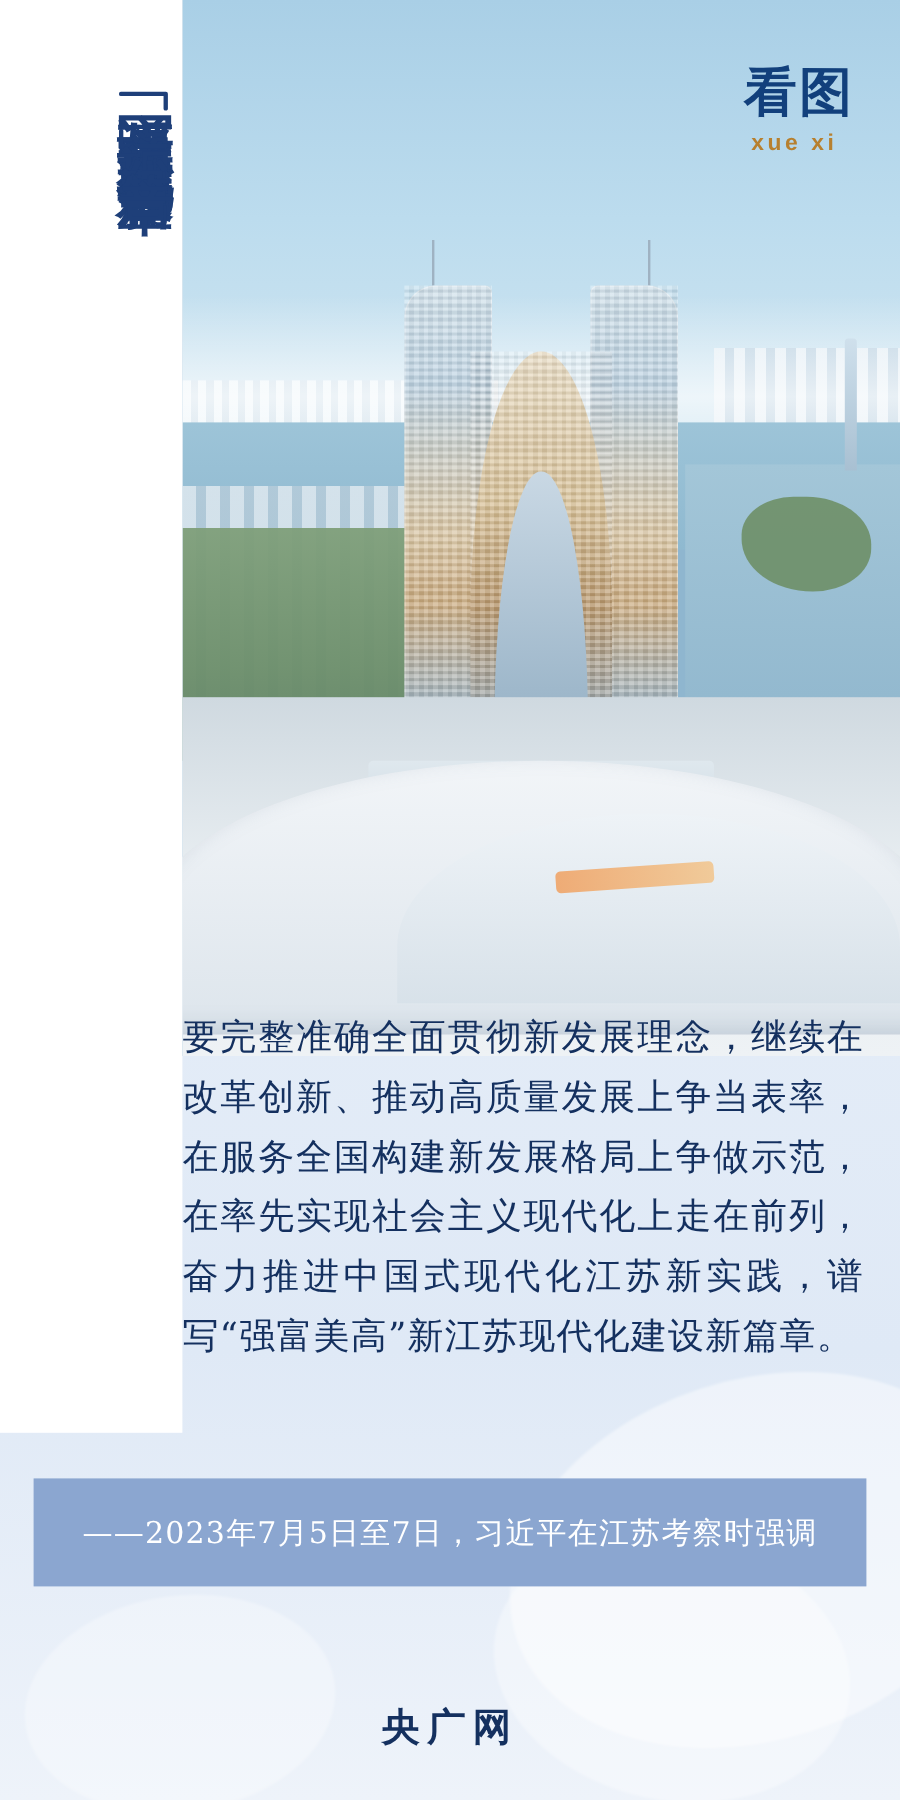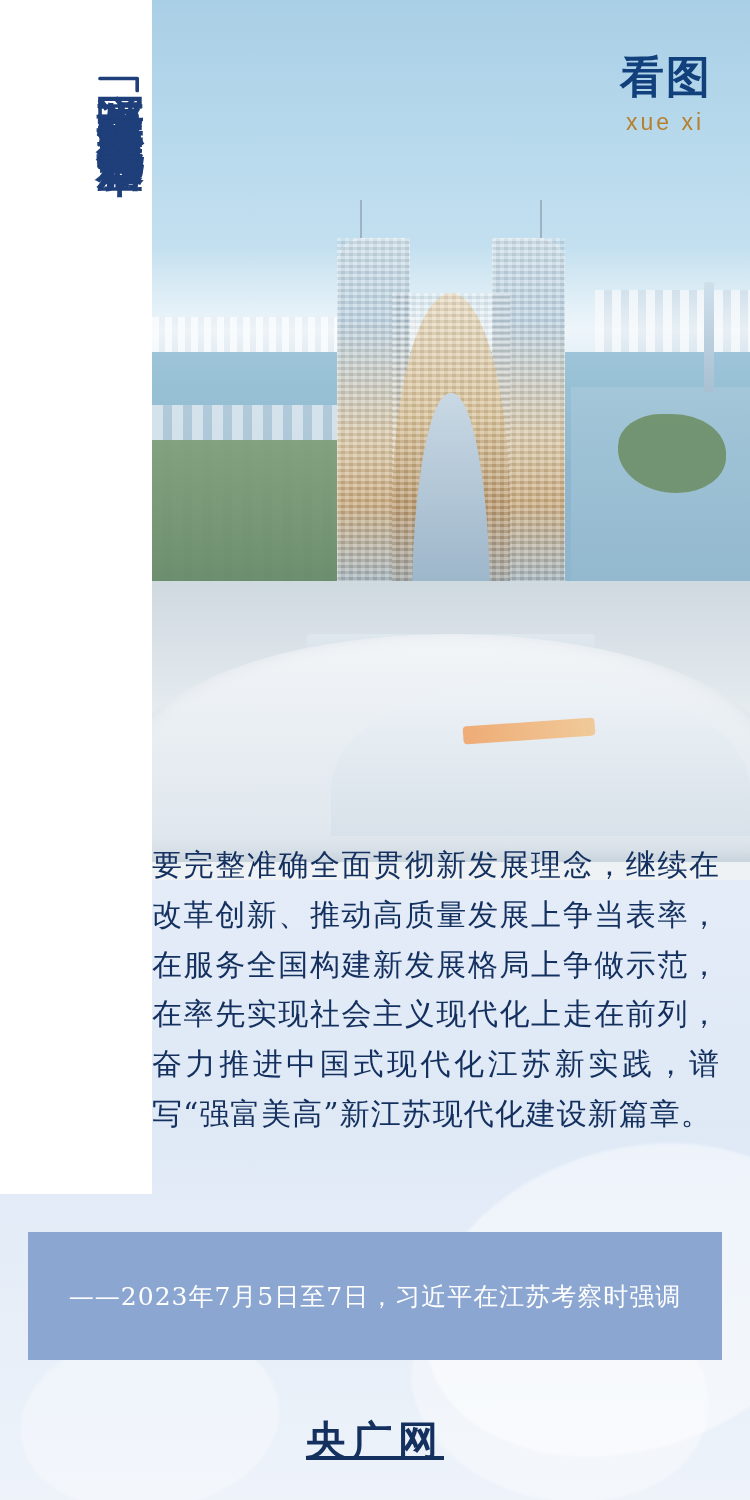--- a/index.html
+++ b/index.html
@@ -211,21 +211,21 @@
     text-align: justify;
     z-index: 6;
   }
 
   
   .attrib-bar {
     position: absolute;
     left: 28px;
     top: 1232px;
     width: 694px;
-    height: 128px;
+    height: 90px;
     background: #8ba6d0;
     display: flex;
     align-items: center;
     justify-content: center;
     z-index: 6;
   }
   .attrib-text {
     font-family: "DejaVu Serif", "Liberation Serif", serif;
     font-size: 25px;
     color: #ffffff;
@@ -258,22 +258,22 @@
     font-family: "DejaVu Serif", "Liberation Serif", serif;
     font-weight: bold;
     font-size: 58px;
     color: #12407c;
     font-style: italic;
     letter-spacing: 4px;
   }
   .brand-pinyin {
     margin-top: 2px;
     font-family: "Liberation Sans", sans-serif;
-    font-weight: normal;
-    font-size: 23px;
+    font-weight: bold;
+    font-size: 19px;
     color: #b7802f;
     letter-spacing: 3px;
     text-align: left;
     padding-left: 6px;
   }
 
   
   .footer {
     position: absolute;
     left: 0;
@@ -281,24 +281,23 @@
     width: 750px;
     height: 120px;
     display: flex;
     align-items: center;
     justify-content: center;
     z-index: 7;
   }
   .footer-logo {
     font-family: "DejaVu Serif", "Liberation Serif", serif;
     font-weight: bold;
-    font-size: 40px;
+    font-size: 32px;
     color: #14305f;
     letter-spacing: 6px;
-    text-decoration: underline;
   }
 </style>
 </head>
 <body>
 
 <div class="poster">
 
   <div class="wash w1"></div>
   <div class="wash w2"></div>
   <div class="wash w3"></div>

